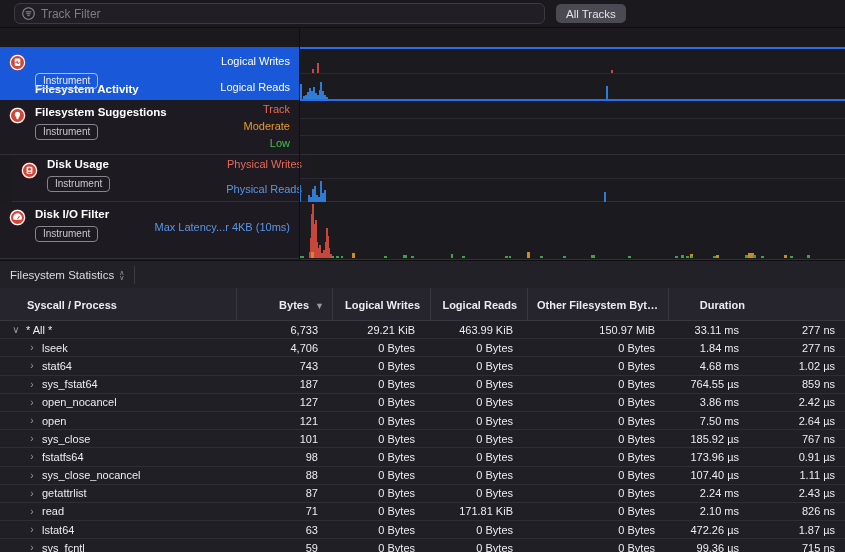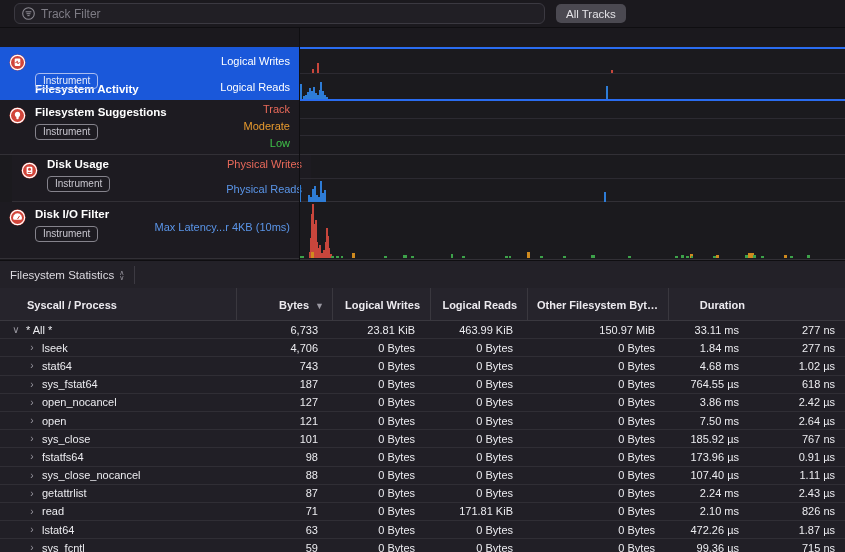--- a/index.html
+++ b/index.html
@@ -260,21 +260,21 @@
           <span class="pr">Duration</span>
         </div>
     </div>
     <div id="tbody">
         <div class="trow">
           <div class="td namecell" style="padding-left: 12px;">
             <span class="disc">∨</span>
             <span>* All *</span>
           </div>
           <div class="td num c1">6,733</div>
-          <div class="td num c2">23.81 KiB</div>
+          <div class="td num c2">29.21 KiB</div>
           <div class="td num c3">463.99 KiB</div>
           <div class="td num c4">150.97 MiB</div>
           <div class="td num c5">33.11 ms</div>
           <div class="td num c6">277 ns</div>
         </div>
         <div class="trow">
           <div class="td namecell" style="padding-left: 28px;">
             <span class="disc">›</span>
             <span>lseek</span>
           </div>
@@ -300,21 +300,21 @@
         <div class="trow">
           <div class="td namecell" style="padding-left: 28px;">
             <span class="disc">›</span>
             <span>sys_fstat64</span>
           </div>
           <div class="td num c1">187</div>
           <div class="td num c2">0 Bytes</div>
           <div class="td num c3">0 Bytes</div>
           <div class="td num c4">0 Bytes</div>
           <div class="td num c5">764.55 µs</div>
-          <div class="td num c6">618 ns</div>
+          <div class="td num c6">859 ns</div>
         </div>
         <div class="trow">
           <div class="td namecell" style="padding-left: 28px;">
             <span class="disc">›</span>
             <span>open_nocancel</span>
           </div>
           <div class="td num c1">127</div>
           <div class="td num c2">0 Bytes</div>
           <div class="td num c3">0 Bytes</div>
           <div class="td num c4">0 Bytes</div>

